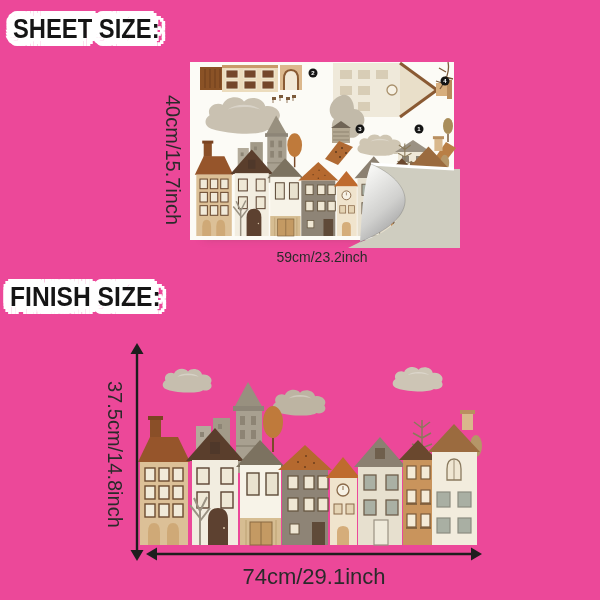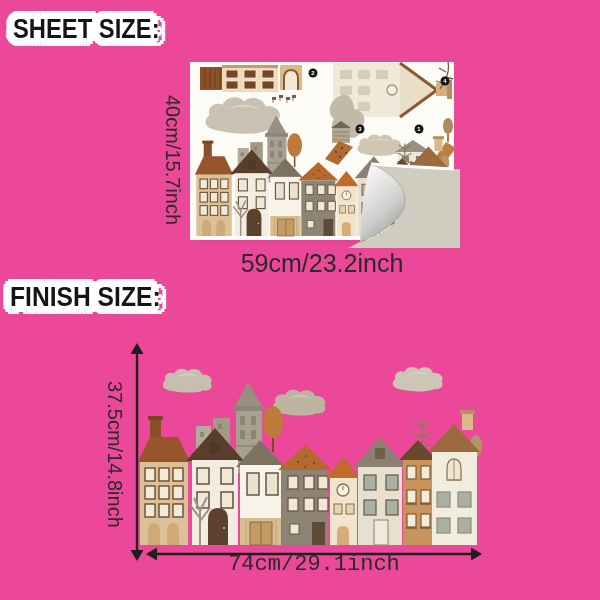--- a/index.html
+++ b/index.html
@@ -22,23 +22,23 @@
   #sheet-title{left:13px;top:14px;font-size:27px;}
   #finish-title{left:10px;top:281px;font-size:28px;}
 
   
   .dim{position:absolute;color:#2a2a2a;}
   .dim.v{
     writing-mode:vertical-rl;text-orientation:mixed;
     display:flex;align-items:center;justify-content:center;
   }
   #sheet-height-label{left:157px;top:80px;width:30px;height:160px;font-size:20px;}
-  #sheet-width-label{left:190px;top:249px;width:264px;text-align:center;font-size:25px;}
+  #sheet-width-label{left:190px;top:249px;width:264px;text-align:center;font-size:14px;}
   #finish-height-label{left:99px;top:356px;width:30px;height:196px;font-size:20px;}
-  #finish-width-label{left:146px;top:552px;width:336px;text-align:center;font-size:22px;font-family:Liberation Mono, monospace;}
+  #finish-width-label{left:146px;top:564px;width:336px;text-align:center;font-size:22px;}
 
   .abs{position:absolute;}
   .sheet-shadow{
     position:absolute;left:198px;top:68px;width:238px;height:162px;
     box-shadow:6px 7px 9px rgba(70,66,50,.38);
   }
   svg{display:block;}
   .dotnum{font-family:"Liberation Sans",sans-serif;font-size:6px;font-weight:700;fill:#ffffff;text-anchor:middle;}
 </style>
 </head>

